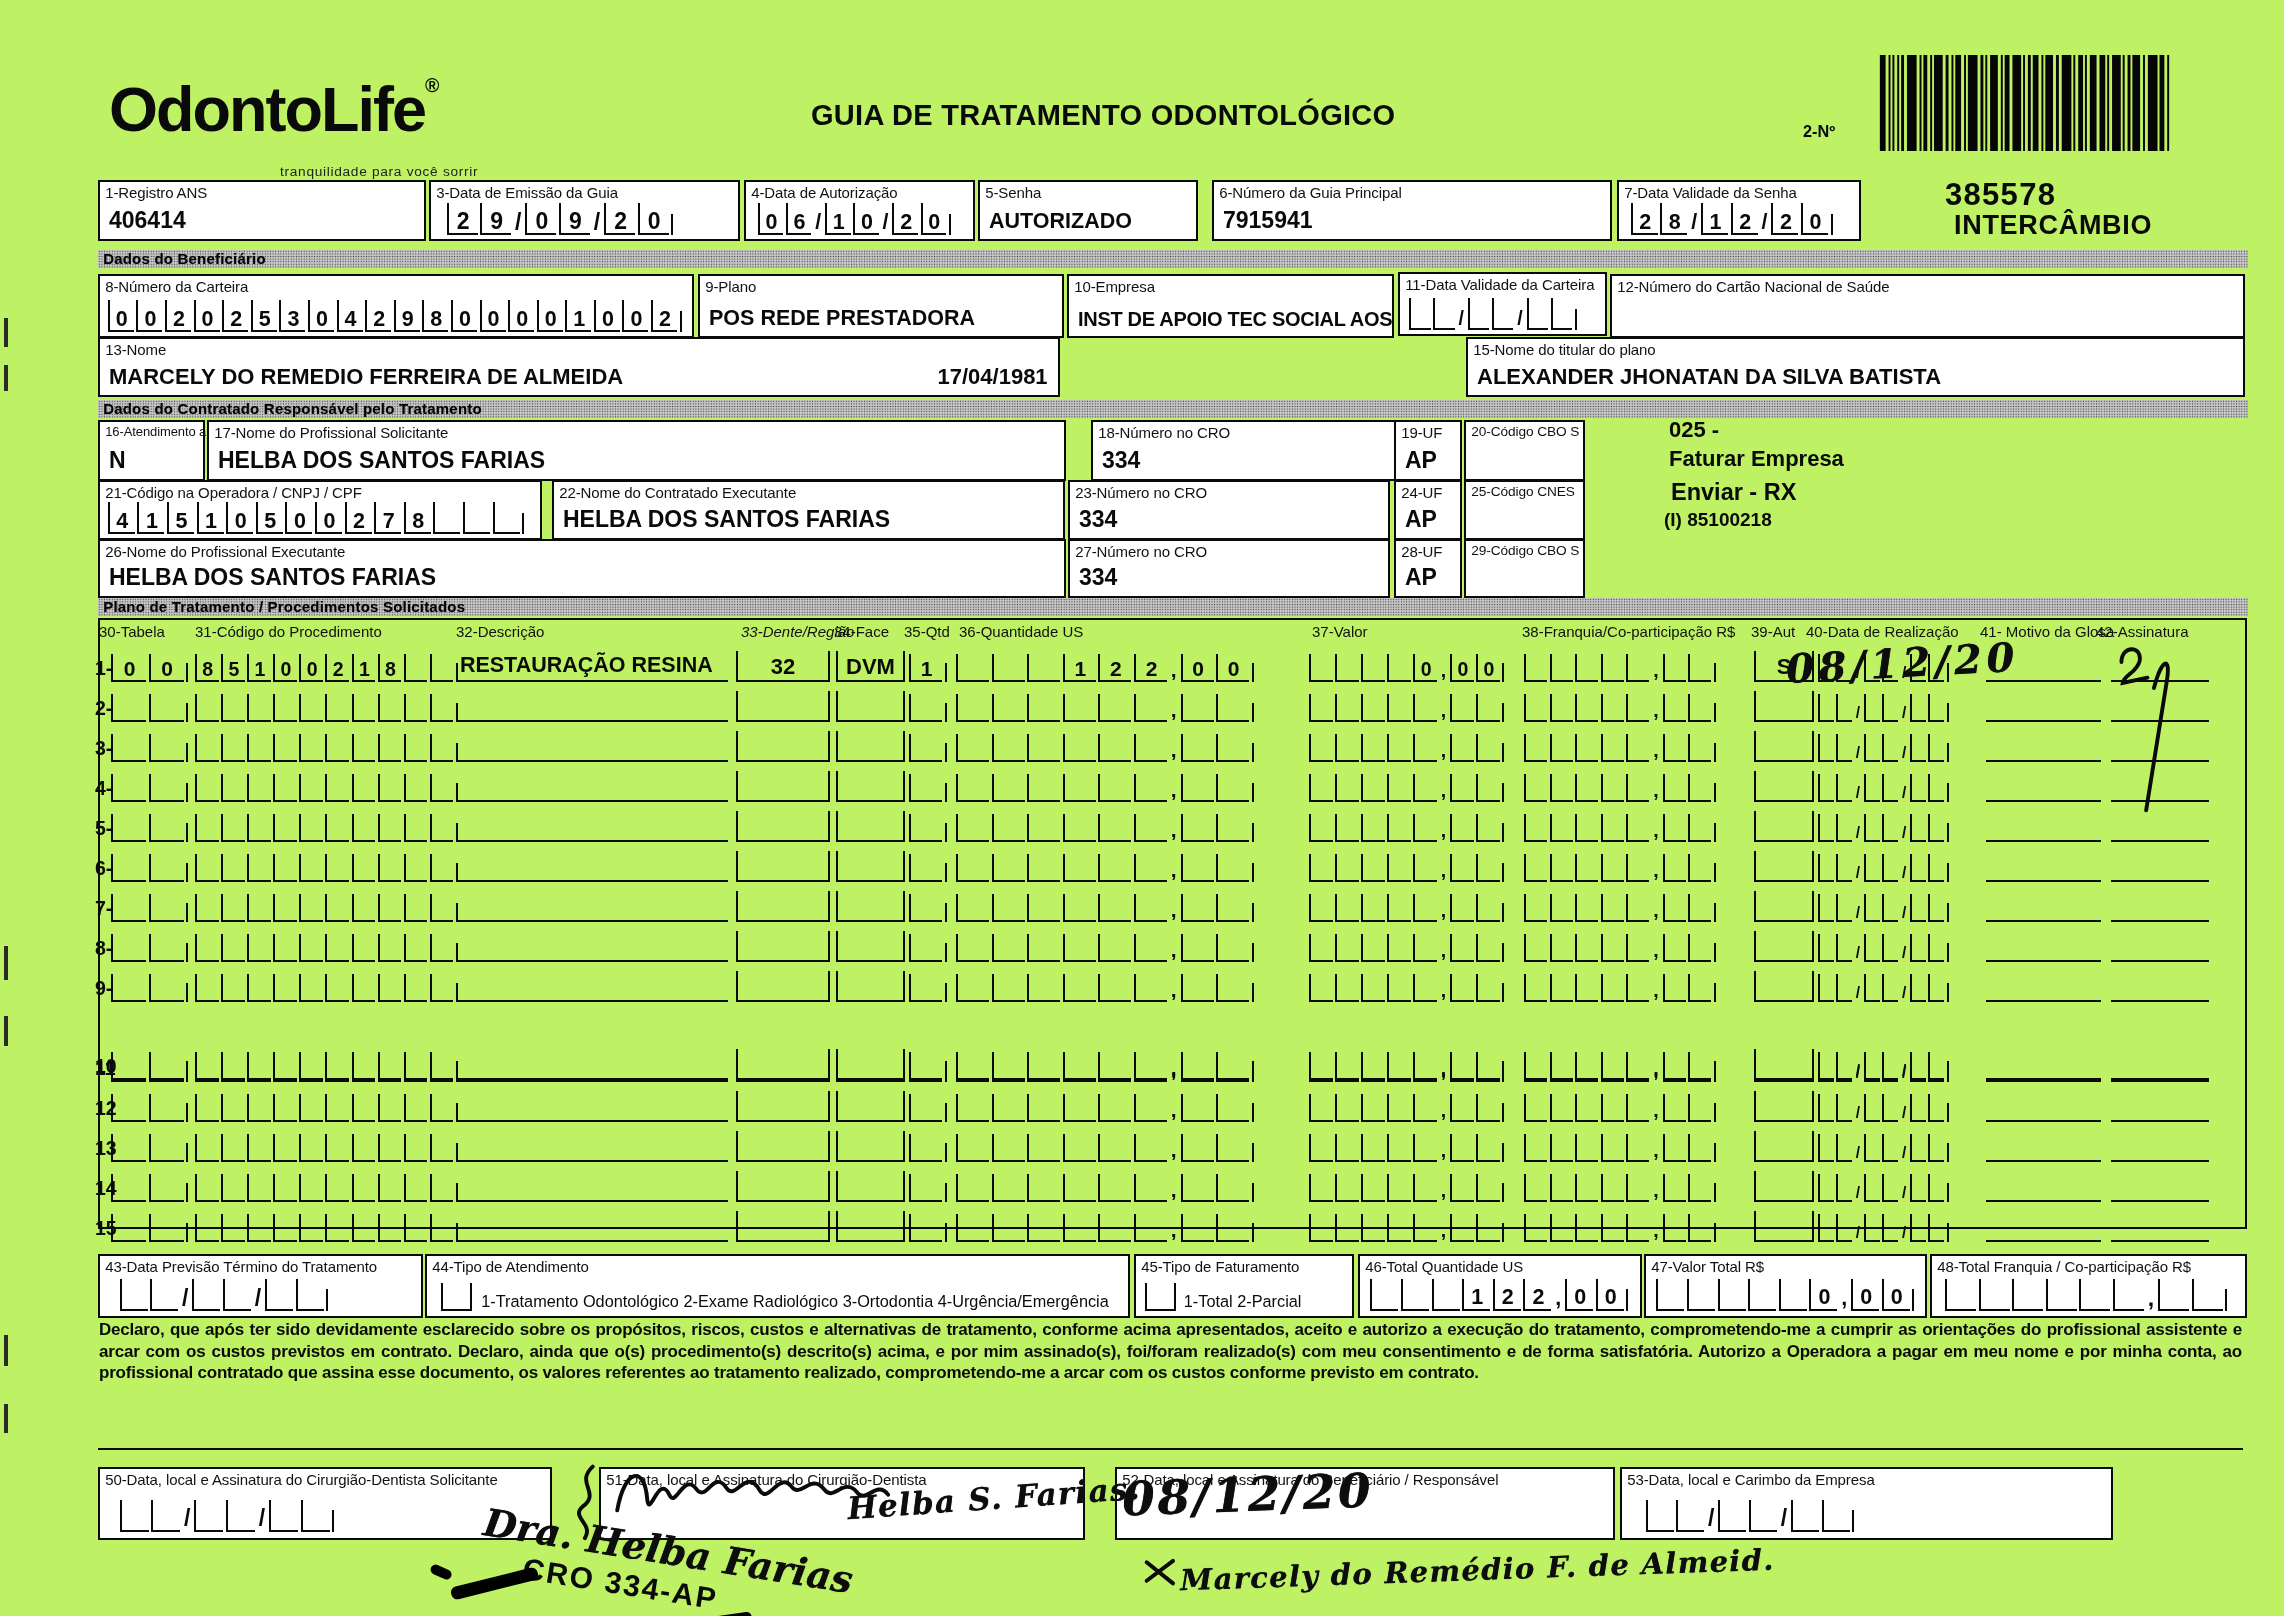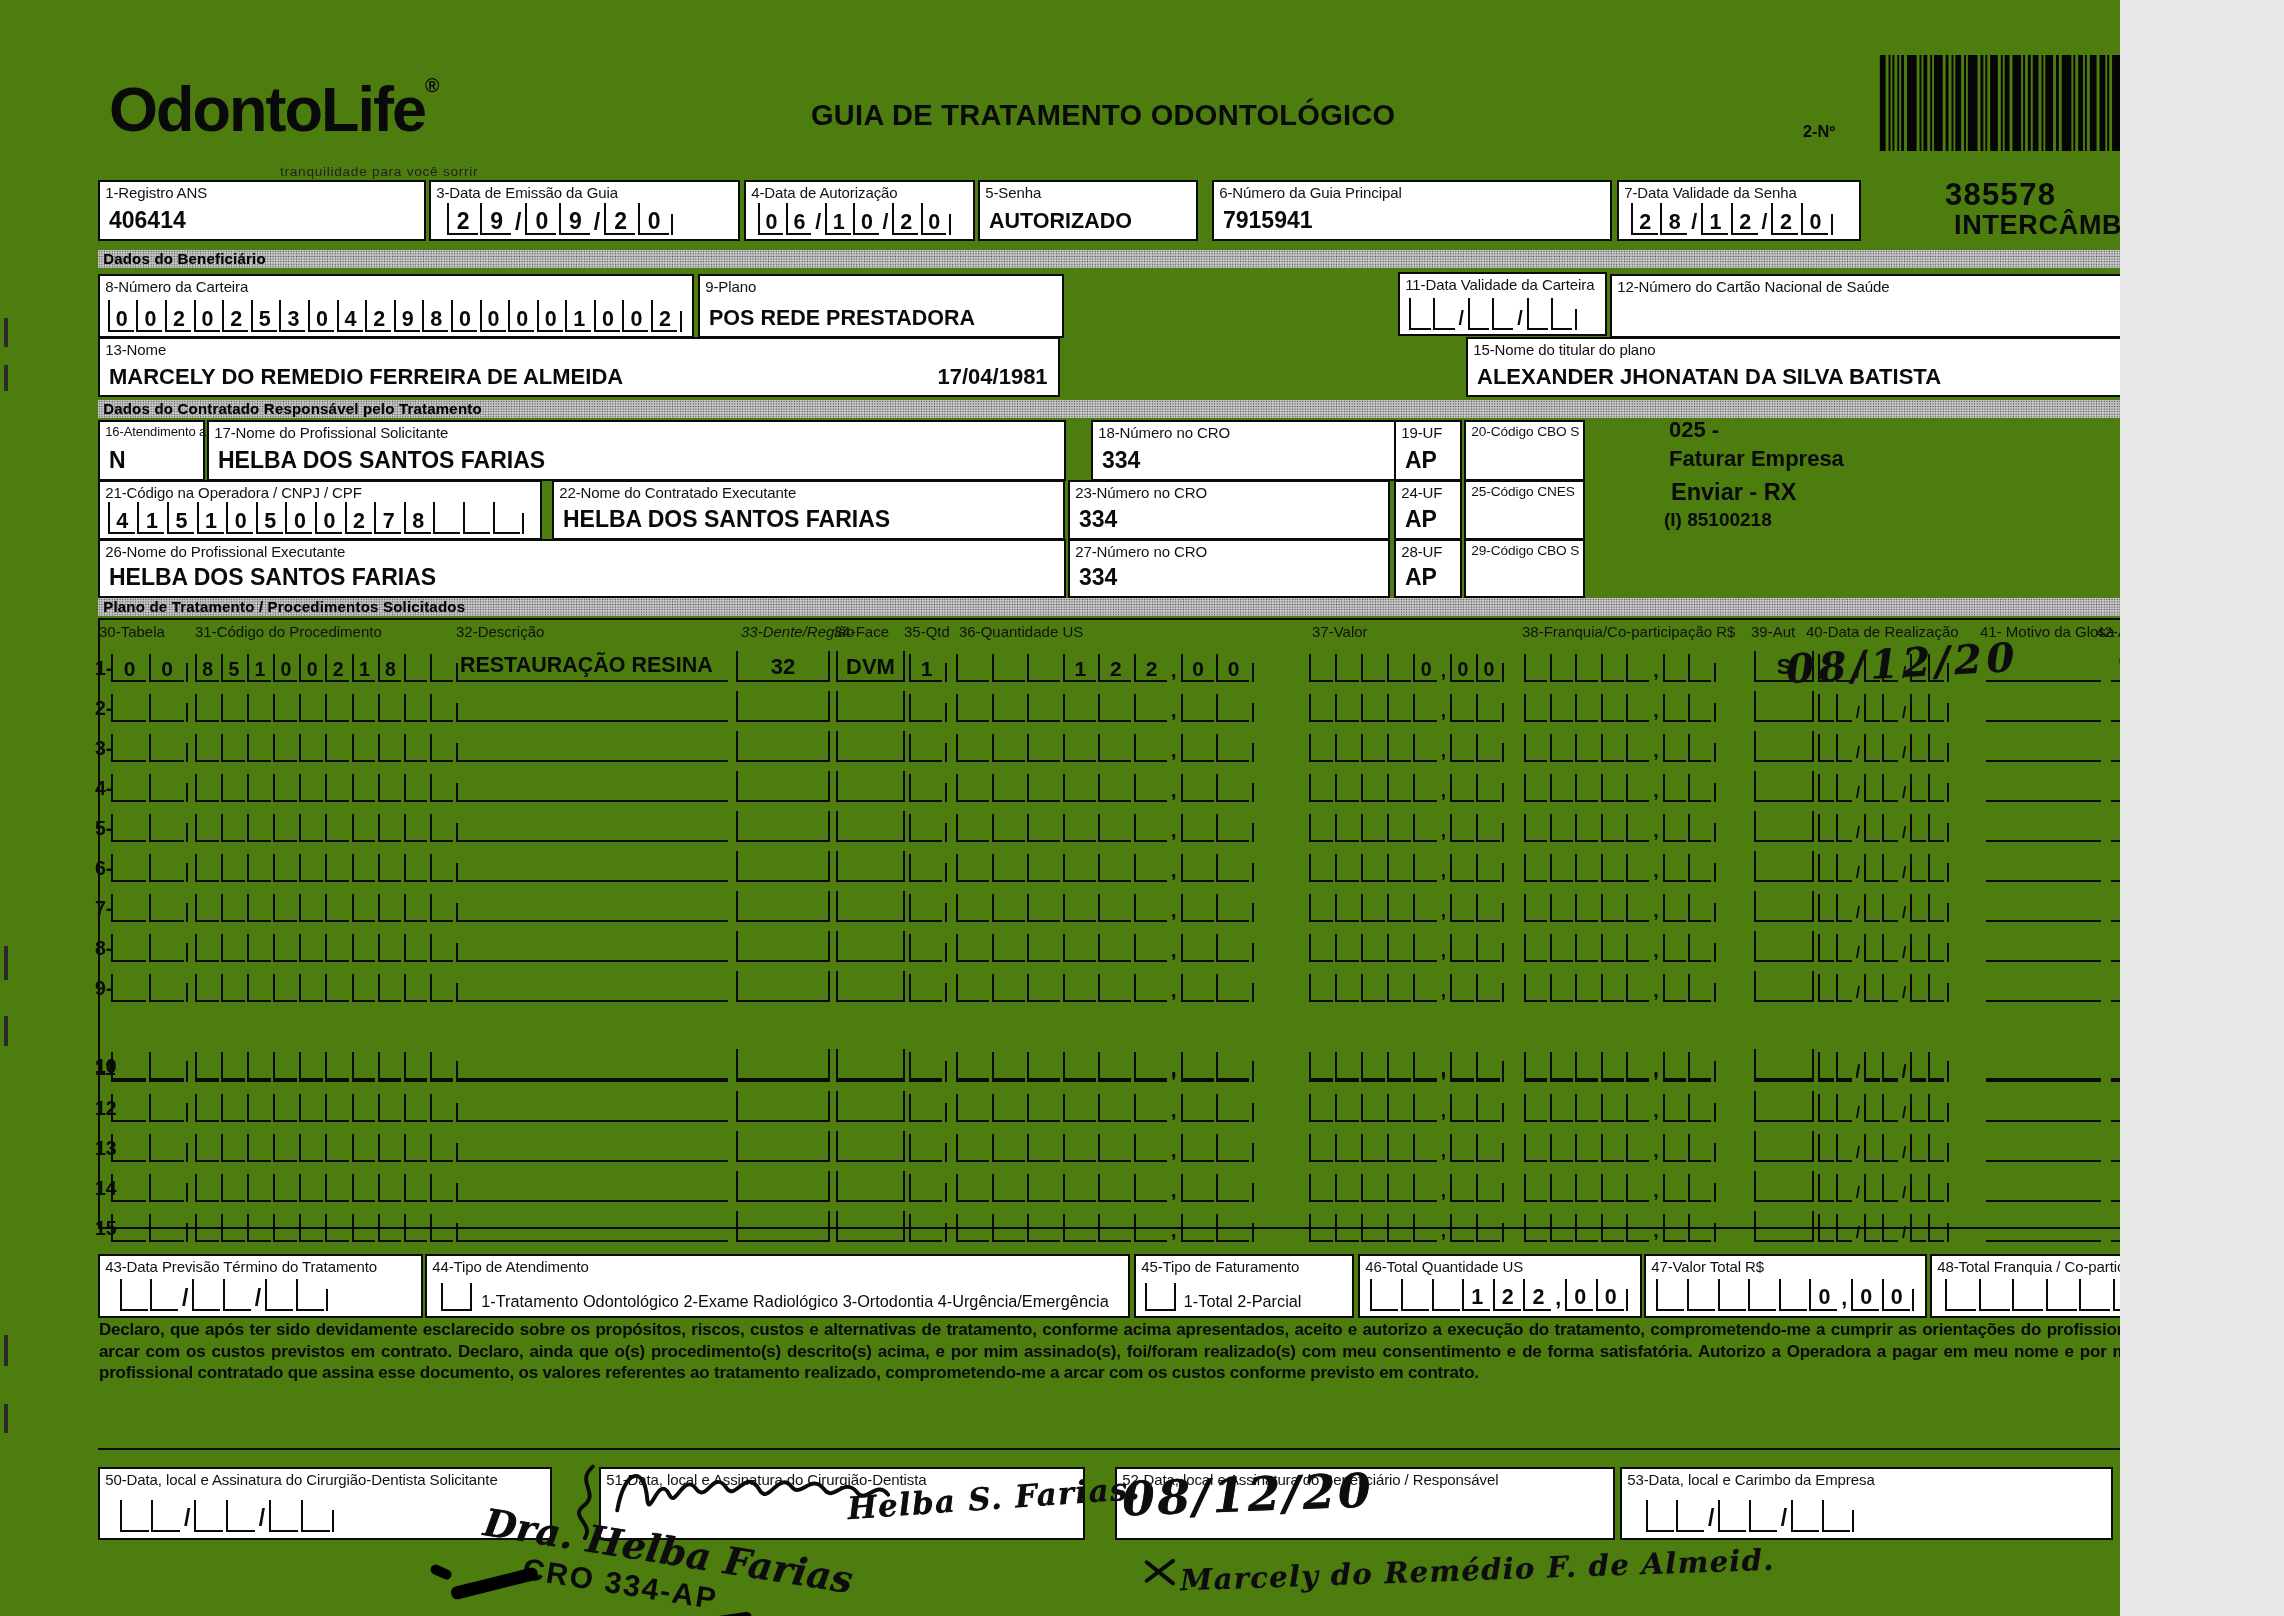--- a/index.html
+++ b/index.html
@@ -1,16 +1,16 @@
 <!DOCTYPE html>
 <html style="font-size:10.4px"><head>
 <meta charset="utf-8">
 <style>
   html,body{margin:0;padding:0;background:#e8e8e8;}
-  #page{position:relative;width:2120px;height:1616px;background:#4d7c0f;
+  #page{position:relative;width:2284px;height:1616px;background:#bef264;
         font-family:"Liberation Sans",sans-serif;color:#0a0a0a;overflow:hidden;}
   .box{position:absolute;border:2.6px solid #0a0a0a;background:#fff;}
   .lbl{position:absolute;top:2px;left:5.2px;font-size:15px;font-weight:400;white-space:nowrap;letter-spacing:-0.1px;color:#111;}
   .val{position:absolute;left:9px;bottom:5.2px;font-size:23px;font-weight:700;white-space:nowrap;}
   .val2{position:absolute;right:10.4px;bottom:5.2px;font-size:23px;font-weight:700;white-space:nowrap;}
   .secbar{position:absolute;height:17.6px;background-color:#c9c9c9;
           background-image:radial-gradient(#3c3c3c 0.7px, transparent 0.9px);background-size:2.6px 2.6px;
           font-size:15px;font-weight:700;line-height:17.6px;padding-left:5.2px;letter-spacing:0.2px;
           color:#000;text-shadow:0 0 1.3px #888;}
   .comb{position:absolute;display:flex;align-items:flex-end;}
@@ -178,20 +178,24 @@
         <span class="ccell">1</span>
         <span class="ccell">0</span>
         <span class="ccell">0</span>
         <span class="ccell">2</span>
       </div>
   </div>
   <div class="box" style="left:698px;top:274px;width:362px;height:60px">
     <span class="lbl">9-Plano</span>
     <span class="val" style="font-size:21.5px">POS REDE PRESTADORA</span>
   </div>
+  <div class="box" style="left:1067px;top:274px;width:323px;height:60px">
+    <span class="lbl">10-Empresa</span>
+    <span class="val" style="font-size:20px;letter-spacing:-0.3px">INST DE APOIO TEC SOCIAL AOS</span>
+  </div>
   <div class="box" style="left:1398px;top:272px;width:205px;height:60px">
     <span class="lbl">11-Data Validade da Carteira</span>
     <div class="comb" style="left:9px;bottom:3.9px;--cw:19.5px;--cfs:19.5px">
         <span class="ccell"></span>
         <span class="ccell"></span>
         <span class="csep">/</span>
         <span class="ccell"></span>
         <span class="ccell"></span>
         <span class="csep">/</span>
         <span class="ccell"></span>

